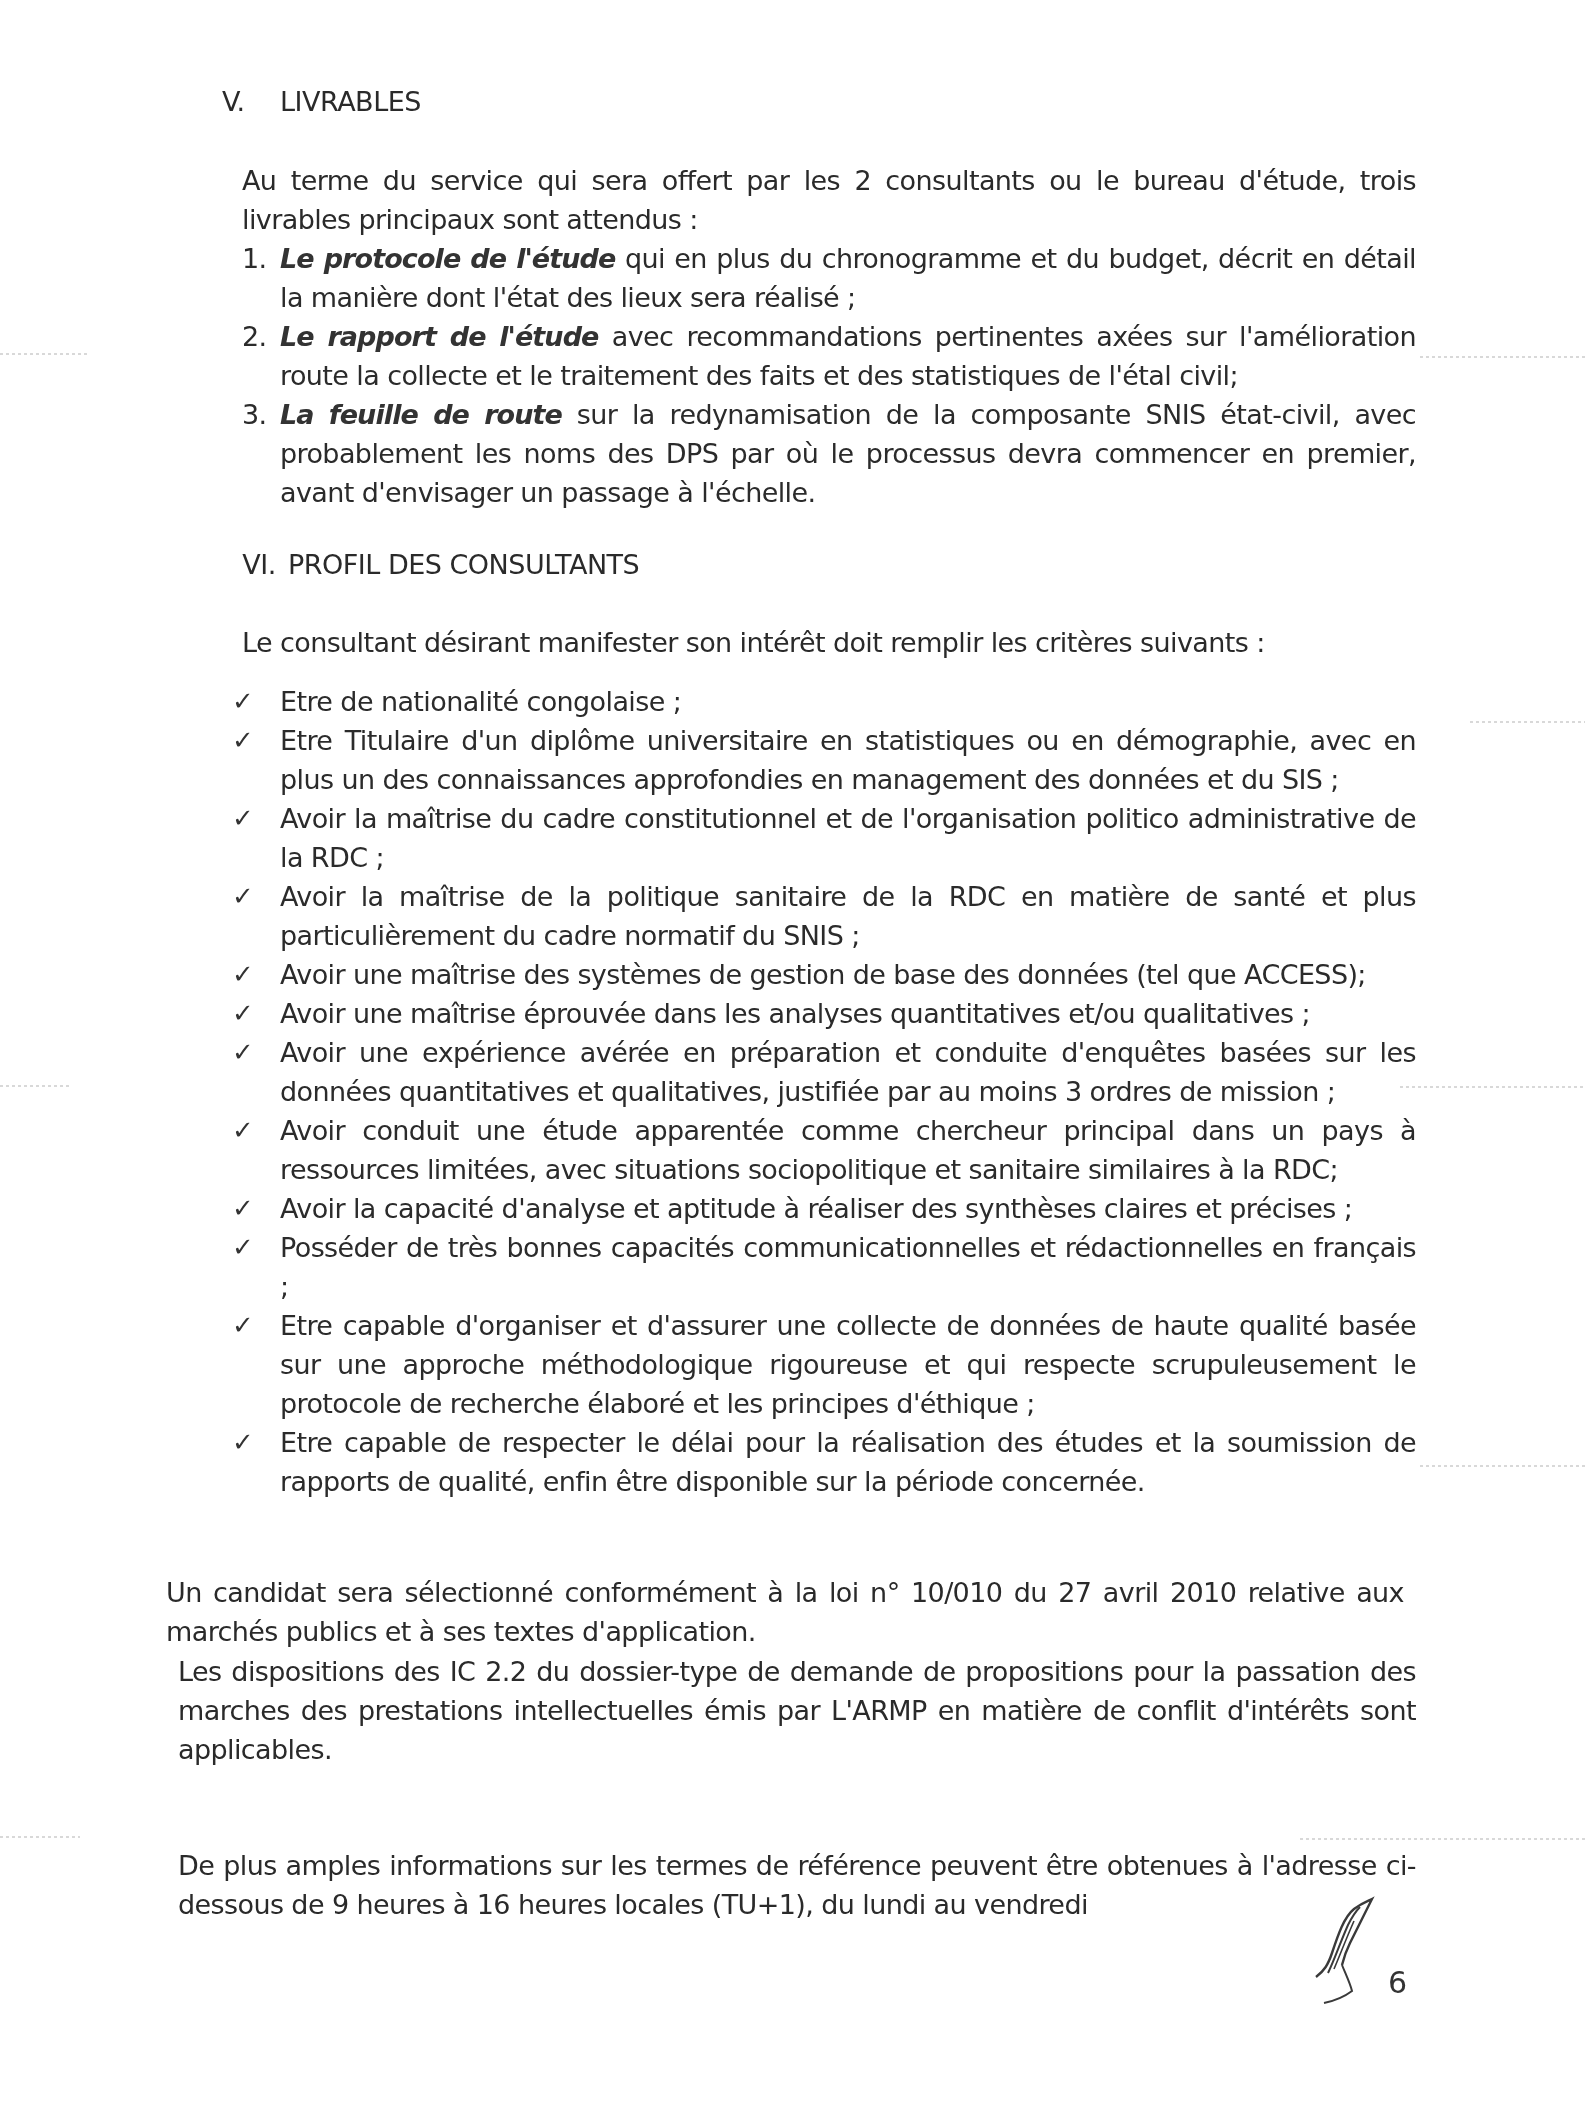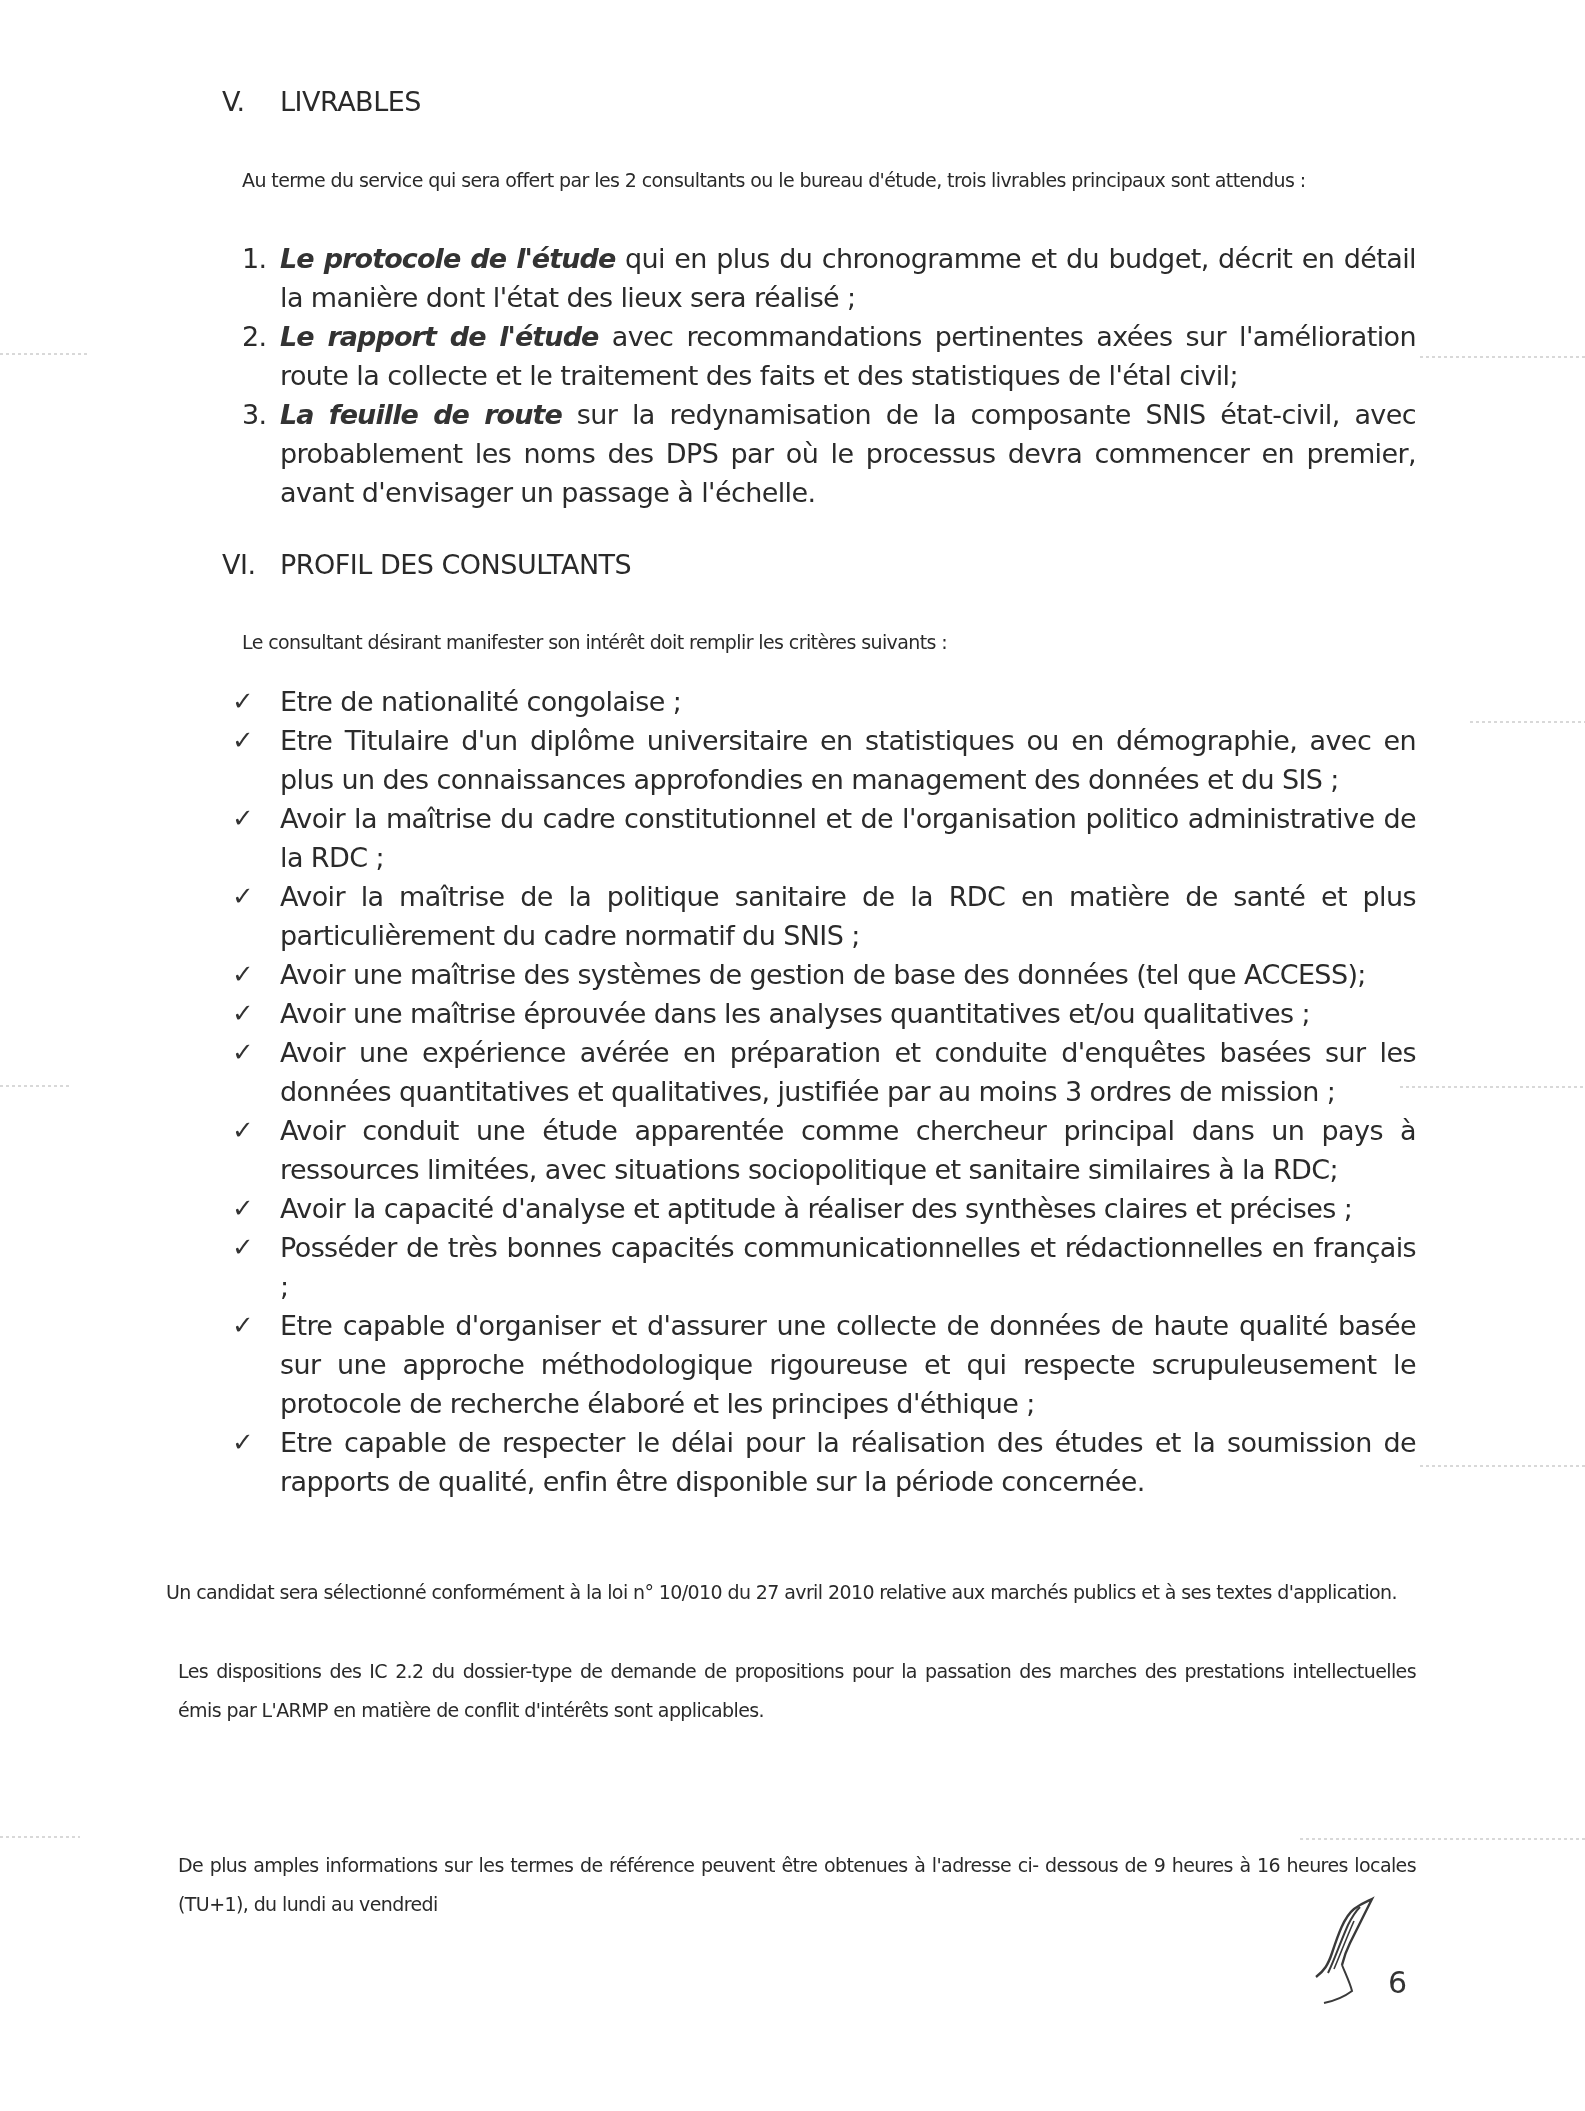--- a/index.html
+++ b/index.html
@@ -6,21 +6,21 @@
   body {
     width: 1585px; height: 2111px; position: relative; overflow: hidden;
     font-family: "DejaVu Sans", sans-serif; color: #2b2b2b;
   }
   .page { position: absolute; left: 0; top: 0; width: 1585px; height: 2111px; }
   .heading {
     position: absolute; font-size: 27px; letter-spacing: -0.5px; color: #2a2a2a; margin-left: 38px;
   }
   .heading .num { display: inline-block; width: 58px; }
   .para {
-    position: absolute; font-size: 19px; line-height: 39px; text-align: justify;
+    position: absolute; font-size: 27px; line-height: 39px; text-align: justify;
     letter-spacing: -0.6px; word-spacing: 0px; color: #2a2a2a;
   }
   .numlist { position: absolute; left: 242px; width: 1174px; margin: 0; padding: 0; list-style: none; }
   .numlist li {
     position: relative; font-size: 27px; line-height: 39px; text-align: justify;
     padding-left: 38px; letter-spacing: -0.6px;
   }
   .numlist li .n { position: absolute; left: 0; top: 0; }
   .numlist li b { font-weight: bold; color: #333; letter-spacing: -0.9px; font-style: italic; }
   .checklist { position: absolute; left: 232px; width: 1184px; margin: 0; padding: 0; list-style: none; }
@@ -43,21 +43,21 @@
   </div>
 
   <div class="para" style="left:242px; top:161px; width:1174px;">Au terme du service qui sera offert par les 2 consultants ou le bureau d'étude, trois livrables principaux sont attendus :</div>
 
   <ol class="numlist" style="top:239px;">
     <li><span class="n">1.</span><b>Le protocole de l'étude</b><span> qui en plus du chronogramme et du budget, décrit en détail la manière dont l'état des lieux sera réalisé ;</span></li>
     <li><span class="n">2.</span><b>Le rapport de l'étude</b><span> avec recommandations pertinentes axées sur l'amélioration route la collecte et le traitement des faits et des statistiques de l'étal civil;</span></li>
     <li><span class="n">3.</span><b>La feuille de route</b><span> sur la redynamisation de la composante SNIS état-civil, avec probablement les noms des DPS par où le processus devra commencer en premier, avant d'envisager un passage à l'échelle.</span></li>
   </ol>
 
-  <div class="heading" style="left:184px; top:549px;">
+  <div class="heading" style="left:192px; top:549px;text-align:center;">
     <span class="num">VI.</span><span>PROFIL DES CONSULTANTS</span>
   </div>
 
   <div class="para" style="left:242px; top:623px; width:1174px;">Le consultant désirant manifester son intérêt doit remplir les critères suivants :</div>
 
   <ul class="checklist" style="top:682px;">
     <li><span class="chk">✓</span><span>Etre de nationalité congolaise ;</span></li>
     <li><span class="chk">✓</span><span>Etre Titulaire d'un diplôme universitaire en statistiques ou en démographie, avec en plus un des connaissances approfondies en management des données et du SIS ;</span></li>
     <li><span class="chk">✓</span><span>Avoir la maîtrise du cadre constitutionnel et de l'organisation politico administrative de la RDC ;</span></li>
     <li><span class="chk">✓</span><span>Avoir la maîtrise de la politique sanitaire de la RDC en matière de santé et plus particulièrement du cadre normatif du SNIS ;</span></li>

